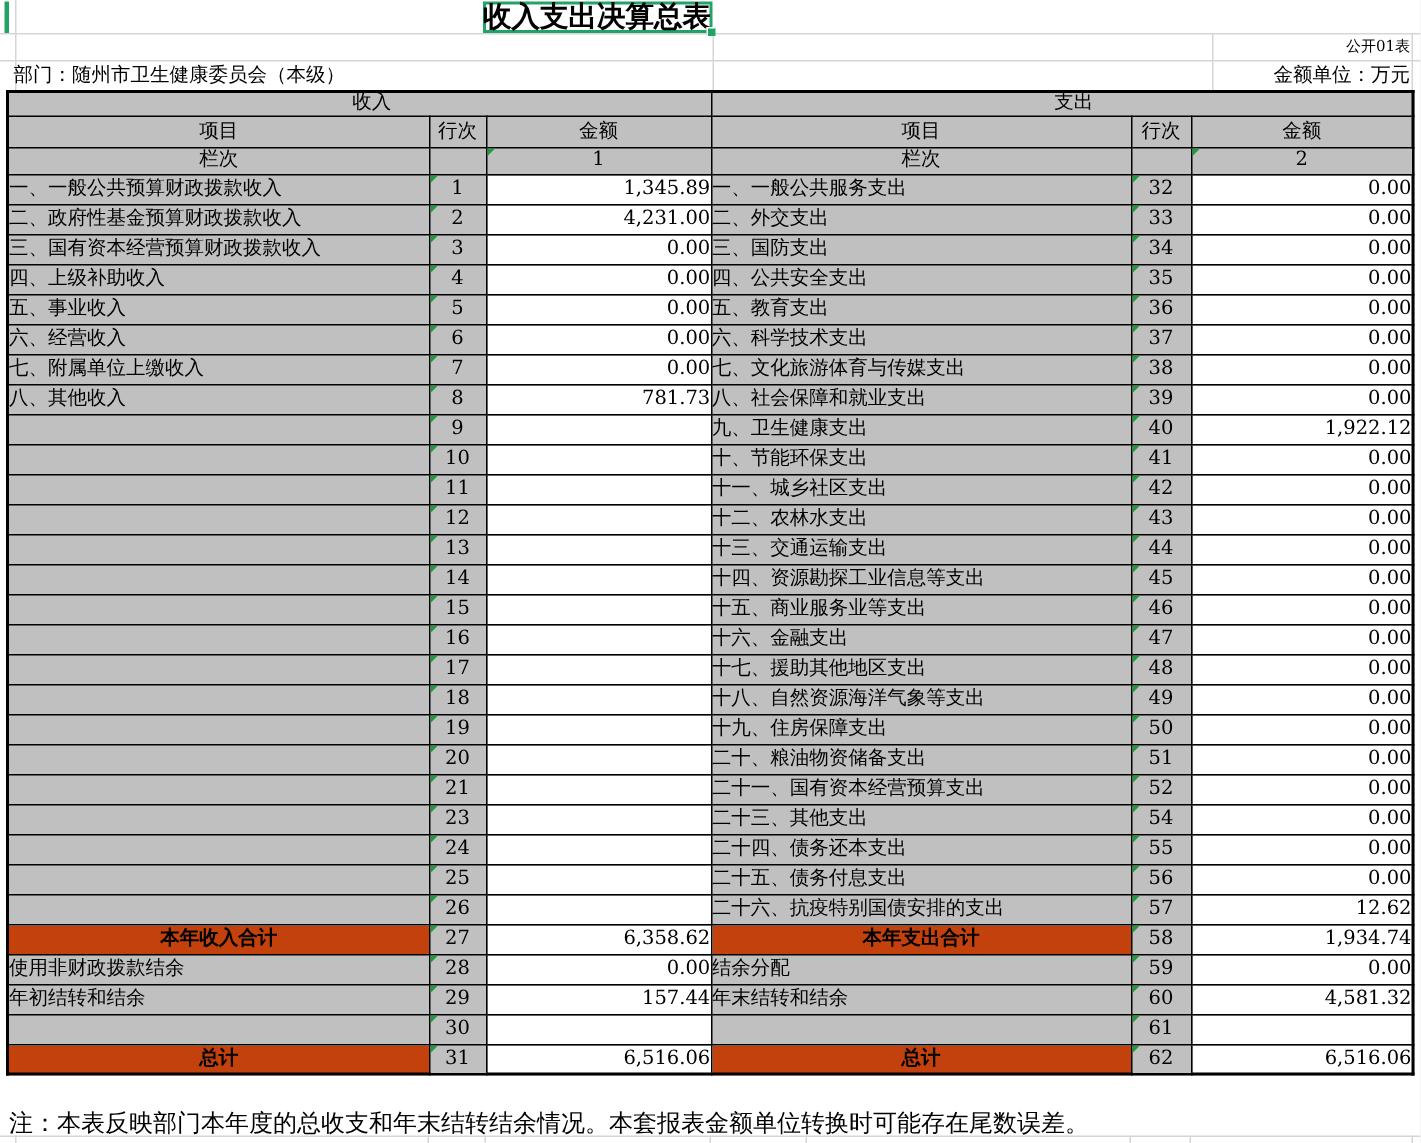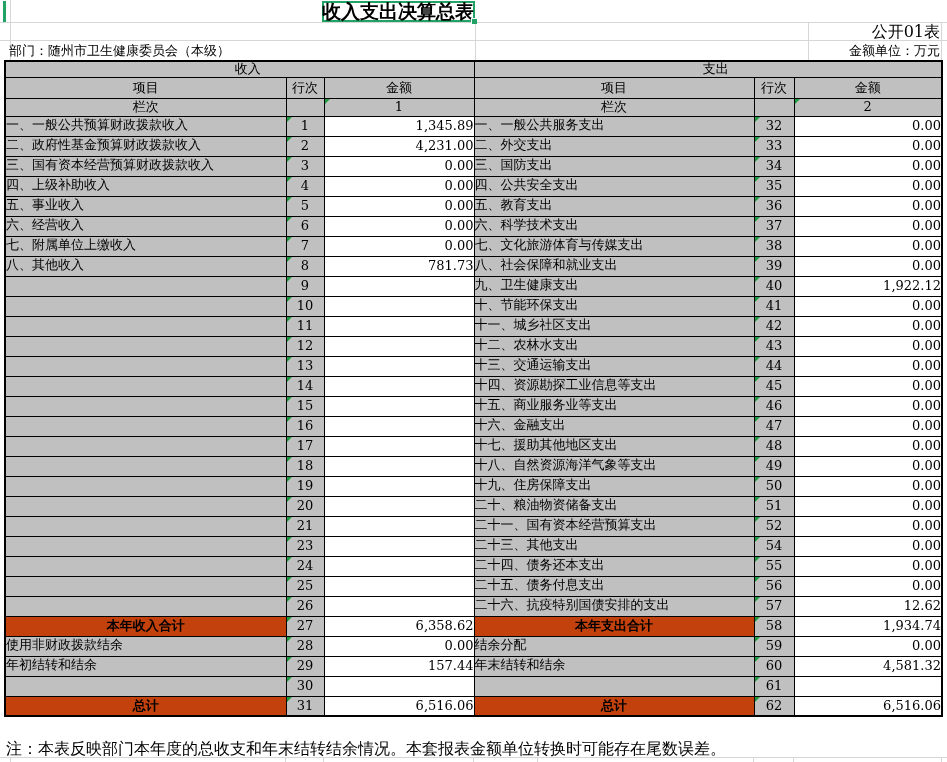--- a/index.html
+++ b/index.html
@@ -19,21 +19,21 @@
   
   .row-indicator { position:absolute; left:3px; top:1px; width:3px; height:21px; background:#21a366; }
   
   .sel-rect { position:absolute; left:322px; top:1px; width:153px; height:21px; border:2px solid #21a366; }
   .fill-handle { position:absolute; left:471px; top:18px; width:6px; height:6px; background:#21a366; border-top:1px solid #fff; border-left:1px solid #fff; }
   .title {
     position:absolute; left:398px; top:0; height:22px; line-height:22px;
     transform:translateX(-50%);
     white-space:nowrap; font-size:19px; font-weight:bold;
   }
-  .doc-label { position:absolute; right:7px; top:23px; height:17px; line-height:17px; font-size:16px; }
+  .doc-label { position:absolute; right:7px; top:23px; height:17px; line-height:17px; font-size:10px; }
   .dept { position:absolute; left:9px; top:41px; height:19px; line-height:19px; font-size:13px; }
   .unit { position:absolute; right:7px; top:41px; height:19px; line-height:19px; font-size:13px; }
 
   table.main {
     position:absolute; left:4px; top:60px;
     width:937px;
     border-collapse:collapse; table-layout:fixed;
     border:2px solid #000;
     background:#c0c0c0;
   }
@@ -43,21 +43,21 @@
     line-height:14px;
     padding:0;
     overflow:hidden; white-space:nowrap;
     vertical-align:middle;
   }
   tr.r-band td { height:16px;padding-left:16px; }
   tr.r-head td { height:21px; }
   tr.r-idx  td { height:18px; }
   tr.r-data td { height:20px; }
   td.hdr  { text-align:center; background:#c0c0c0; }
-  td.lbl  { text-align:left; padding-left:5px; background:#c0c0c0;font-family:Liberation Mono, monospace; }
+  td.lbl  { text-align:left; padding-left:5px; background:#c0c0c0; }
   td.lblc { text-align:center; font-weight:bold; padding-left:0; background:#c2410c; }
   td.rowno{ text-align:center; background:#c0c0c0; }
   td.amt  { text-align:right; padding-right:3px; background:#ffffff; }
   .tri { position:relative; }
   .tri::before {
     content:""; position:absolute; top:0; left:0; width:0; height:0;
     border-top:5px solid #1e9b3e; border-right:5px solid transparent;
   }
   .note { position:absolute; left:6px; top:740px; height:17px; line-height:17px; font-size:16px; white-space:nowrap; }
 </style>

